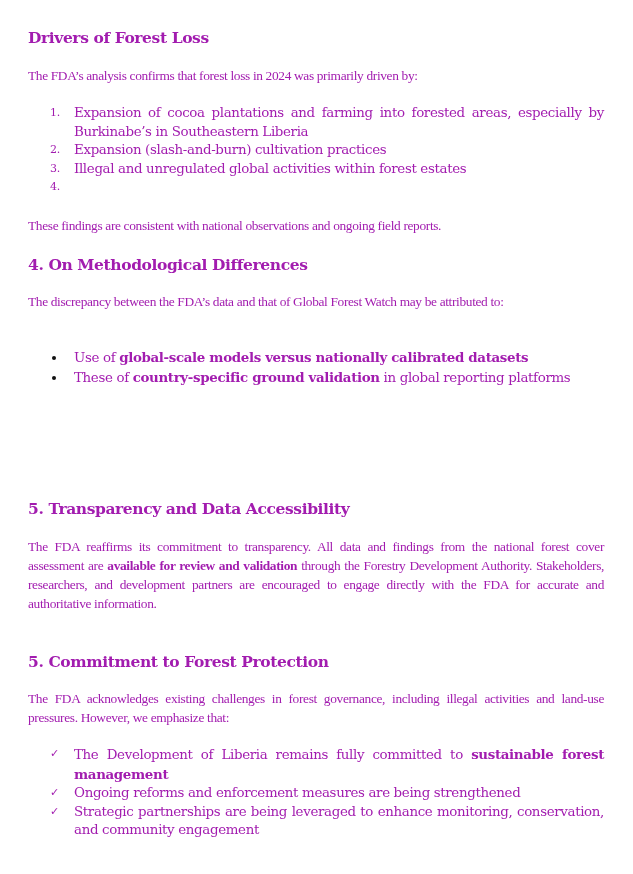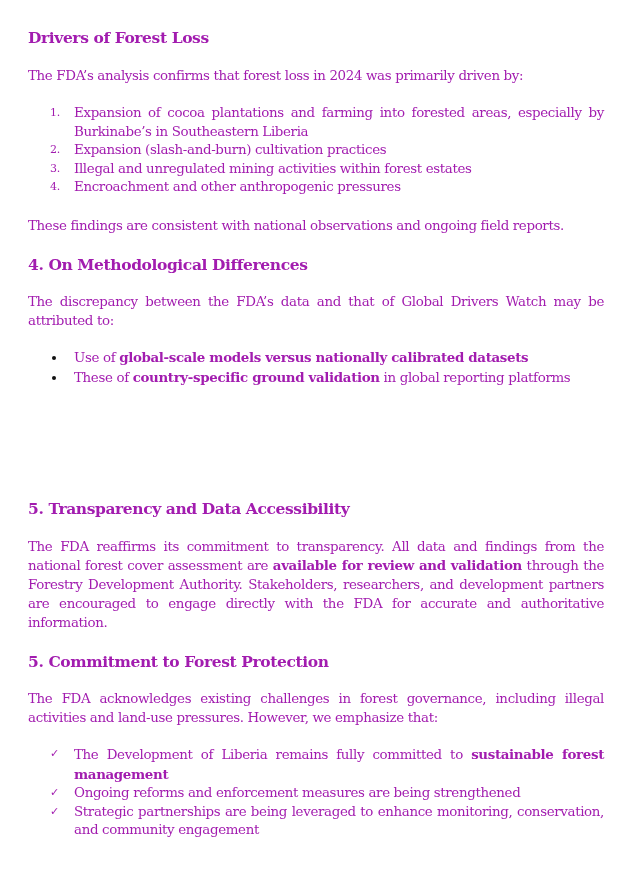--- a/index.html
+++ b/index.html
@@ -11,45 +11,45 @@
     color: #a21caf;
     font-size: 13.4px;
     letter-spacing: -0.35px;
     box-sizing: border-box;
   }
   .abs { position: absolute; left: 28px; width: 576px; }
   h2 {
     margin: 0; font-size: 15.5px; font-weight: bold; letter-spacing: -0.4px;
     line-height: 20px;
   }
-  p { margin: 0; line-height: 19px; text-align: justify; }
+  p { margin: 0; line-height: 19px; text-align: justify; font-family: Liberation Serif, serif; }
   ul, ol { margin: 0; padding: 0; list-style: none; }
   li { position: relative; padding-left: 46px; line-height: 18.6px; text-align: justify; }
   .marker { position: absolute; left: 22px; top: 0; width: 16px; font-size: 11px; }
   .bullet-dot { position: absolute; left: 24px; top: 8px; width: 4px; height: 4px; border-radius: 50%; background: #111; }
   .check { position: absolute; left: 22px; top: 0; font-size: 11px; }
   b { font-weight: bold; }
 </style>
 </head>
 <body>
 
 <div class="page">
 
   <h2 class="abs" style="top:28px;">Drivers of Forest Loss</h2>
   <p class="abs" style="top:66px;">The FDA’s analysis confirms that forest loss in 2024 was primarily driven by:</p>
   <ol class="abs" style="top:104px;">
     <li><span class="marker">1.</span><span>Expansion of cocoa plantations and farming into forested areas, especially by Burkinabe’s in Southeastern Liberia</span></li>
     <li><span class="marker">2.</span><span>Expansion (slash-and-burn) cultivation practices</span></li>
-    <li><span class="marker">3.</span><span>Illegal and unregulated mining activities within forest estates</span></li>
-    <li><span class="marker">4.</span><span>Encroachment and other anthropogenic pressures</span></li>
+    <li><span class="marker">3.</span><span>Illegal and unregulated global activities within forest estates</span></li>
+    <li><span class="marker">4.</span></li>
   </ol>
   <p class="abs" style="top:216px;">These findings are consistent with national observations and ongoing field reports.</p>
 
   <h2 class="abs" style="top:255px;">4. On Methodological Differences</h2>
-  <p class="abs" style="top:292px;">The discrepancy between the FDA’s data and that of Global Drivers Watch may be attributed to:</p>
+  <p class="abs" style="top:292px;">The discrepancy between the FDA’s data and that of Global Forest Watch may be attributed to:</p>
   <ul class="abs" style="top:348px;">
     <li><span class="bullet-dot"></span><span>Use of </span><b>global-scale models versus nationally calibrated datasets</b><span></span></li>
     <li><span class="bullet-dot"></span><span>These of </span><b>country-specific ground validation</b><span> in global reporting platforms</span></li>
   </ul>
 
   <h2 class="abs" style="top:499px;">5. Transparency and Data Accessibility</h2>
   <p class="abs" style="top:537px;"><span>The FDA reaffirms its commitment to transparency. All data and findings from the national forest cover assessment are </span><b>available for review and validation</b><span> through the Forestry Development Authority. Stakeholders, researchers, and development partners are encouraged to engage directly with the FDA for accurate and authoritative information.</span></p>
 
   <h2 class="abs" style="top:652px;">5. Commitment to Forest Protection</h2>
   <p class="abs" style="top:689px;">The FDA acknowledges existing challenges in forest governance, including illegal activities and land-use pressures. However, we emphasize that:</p>

